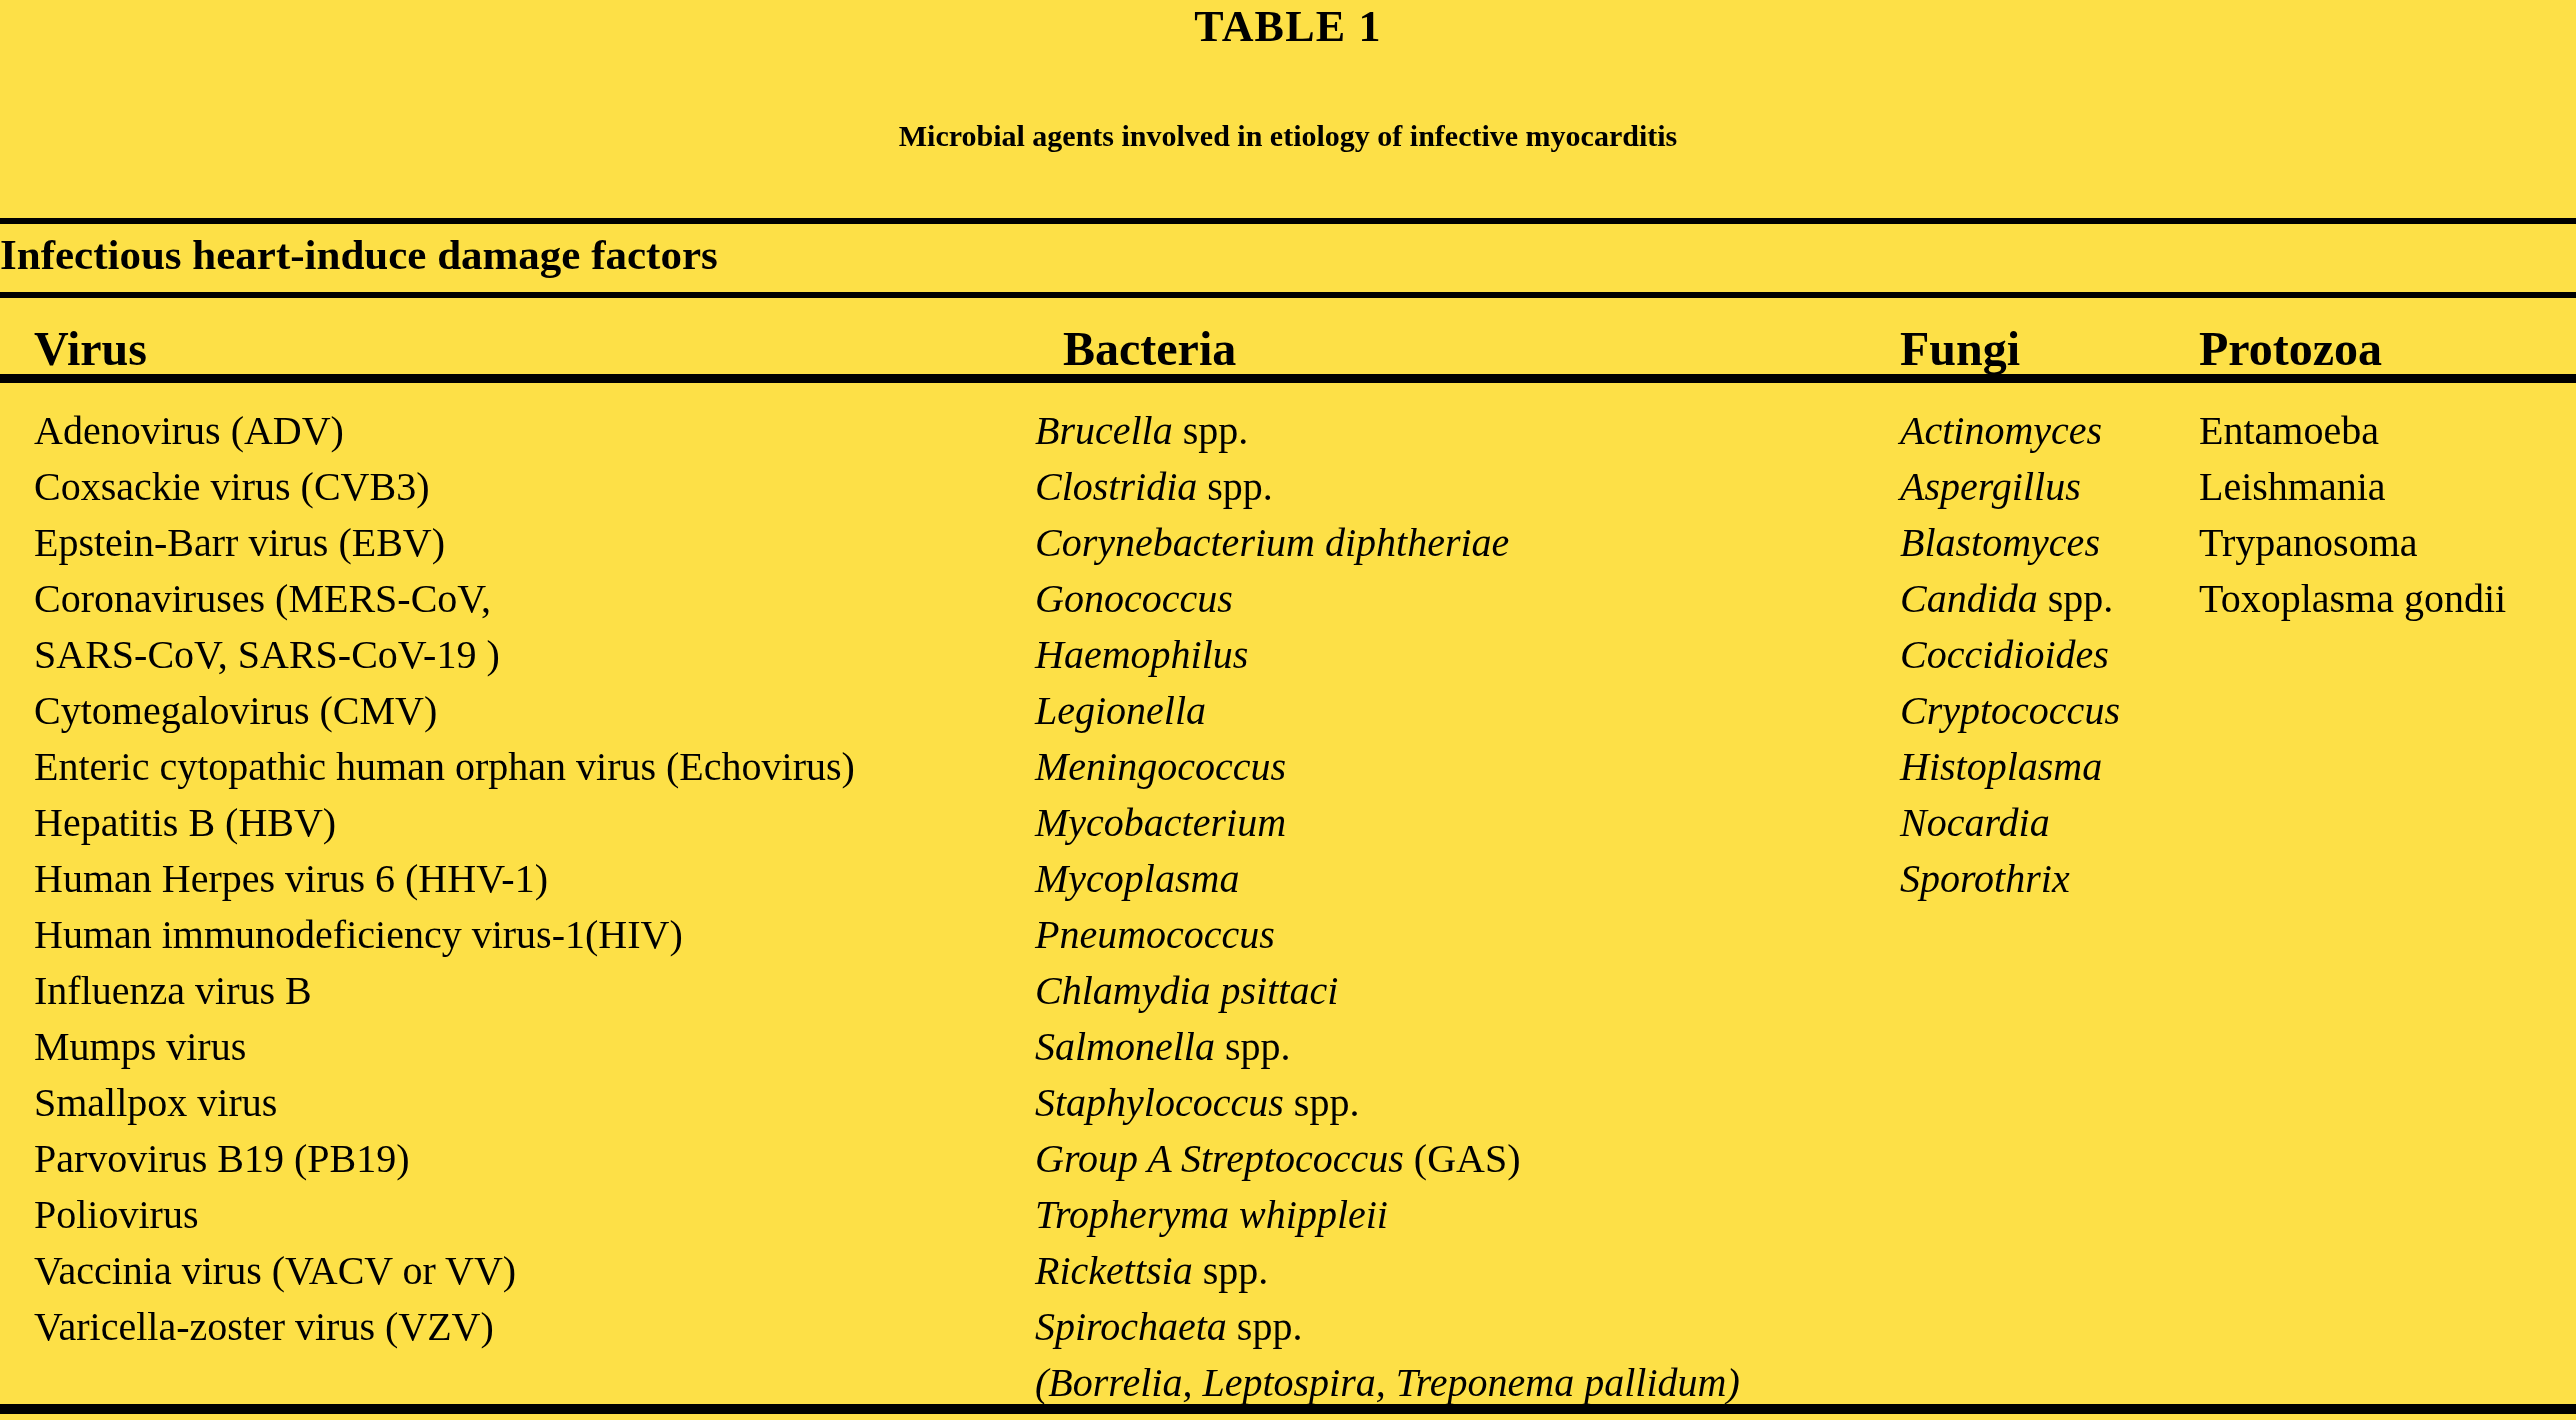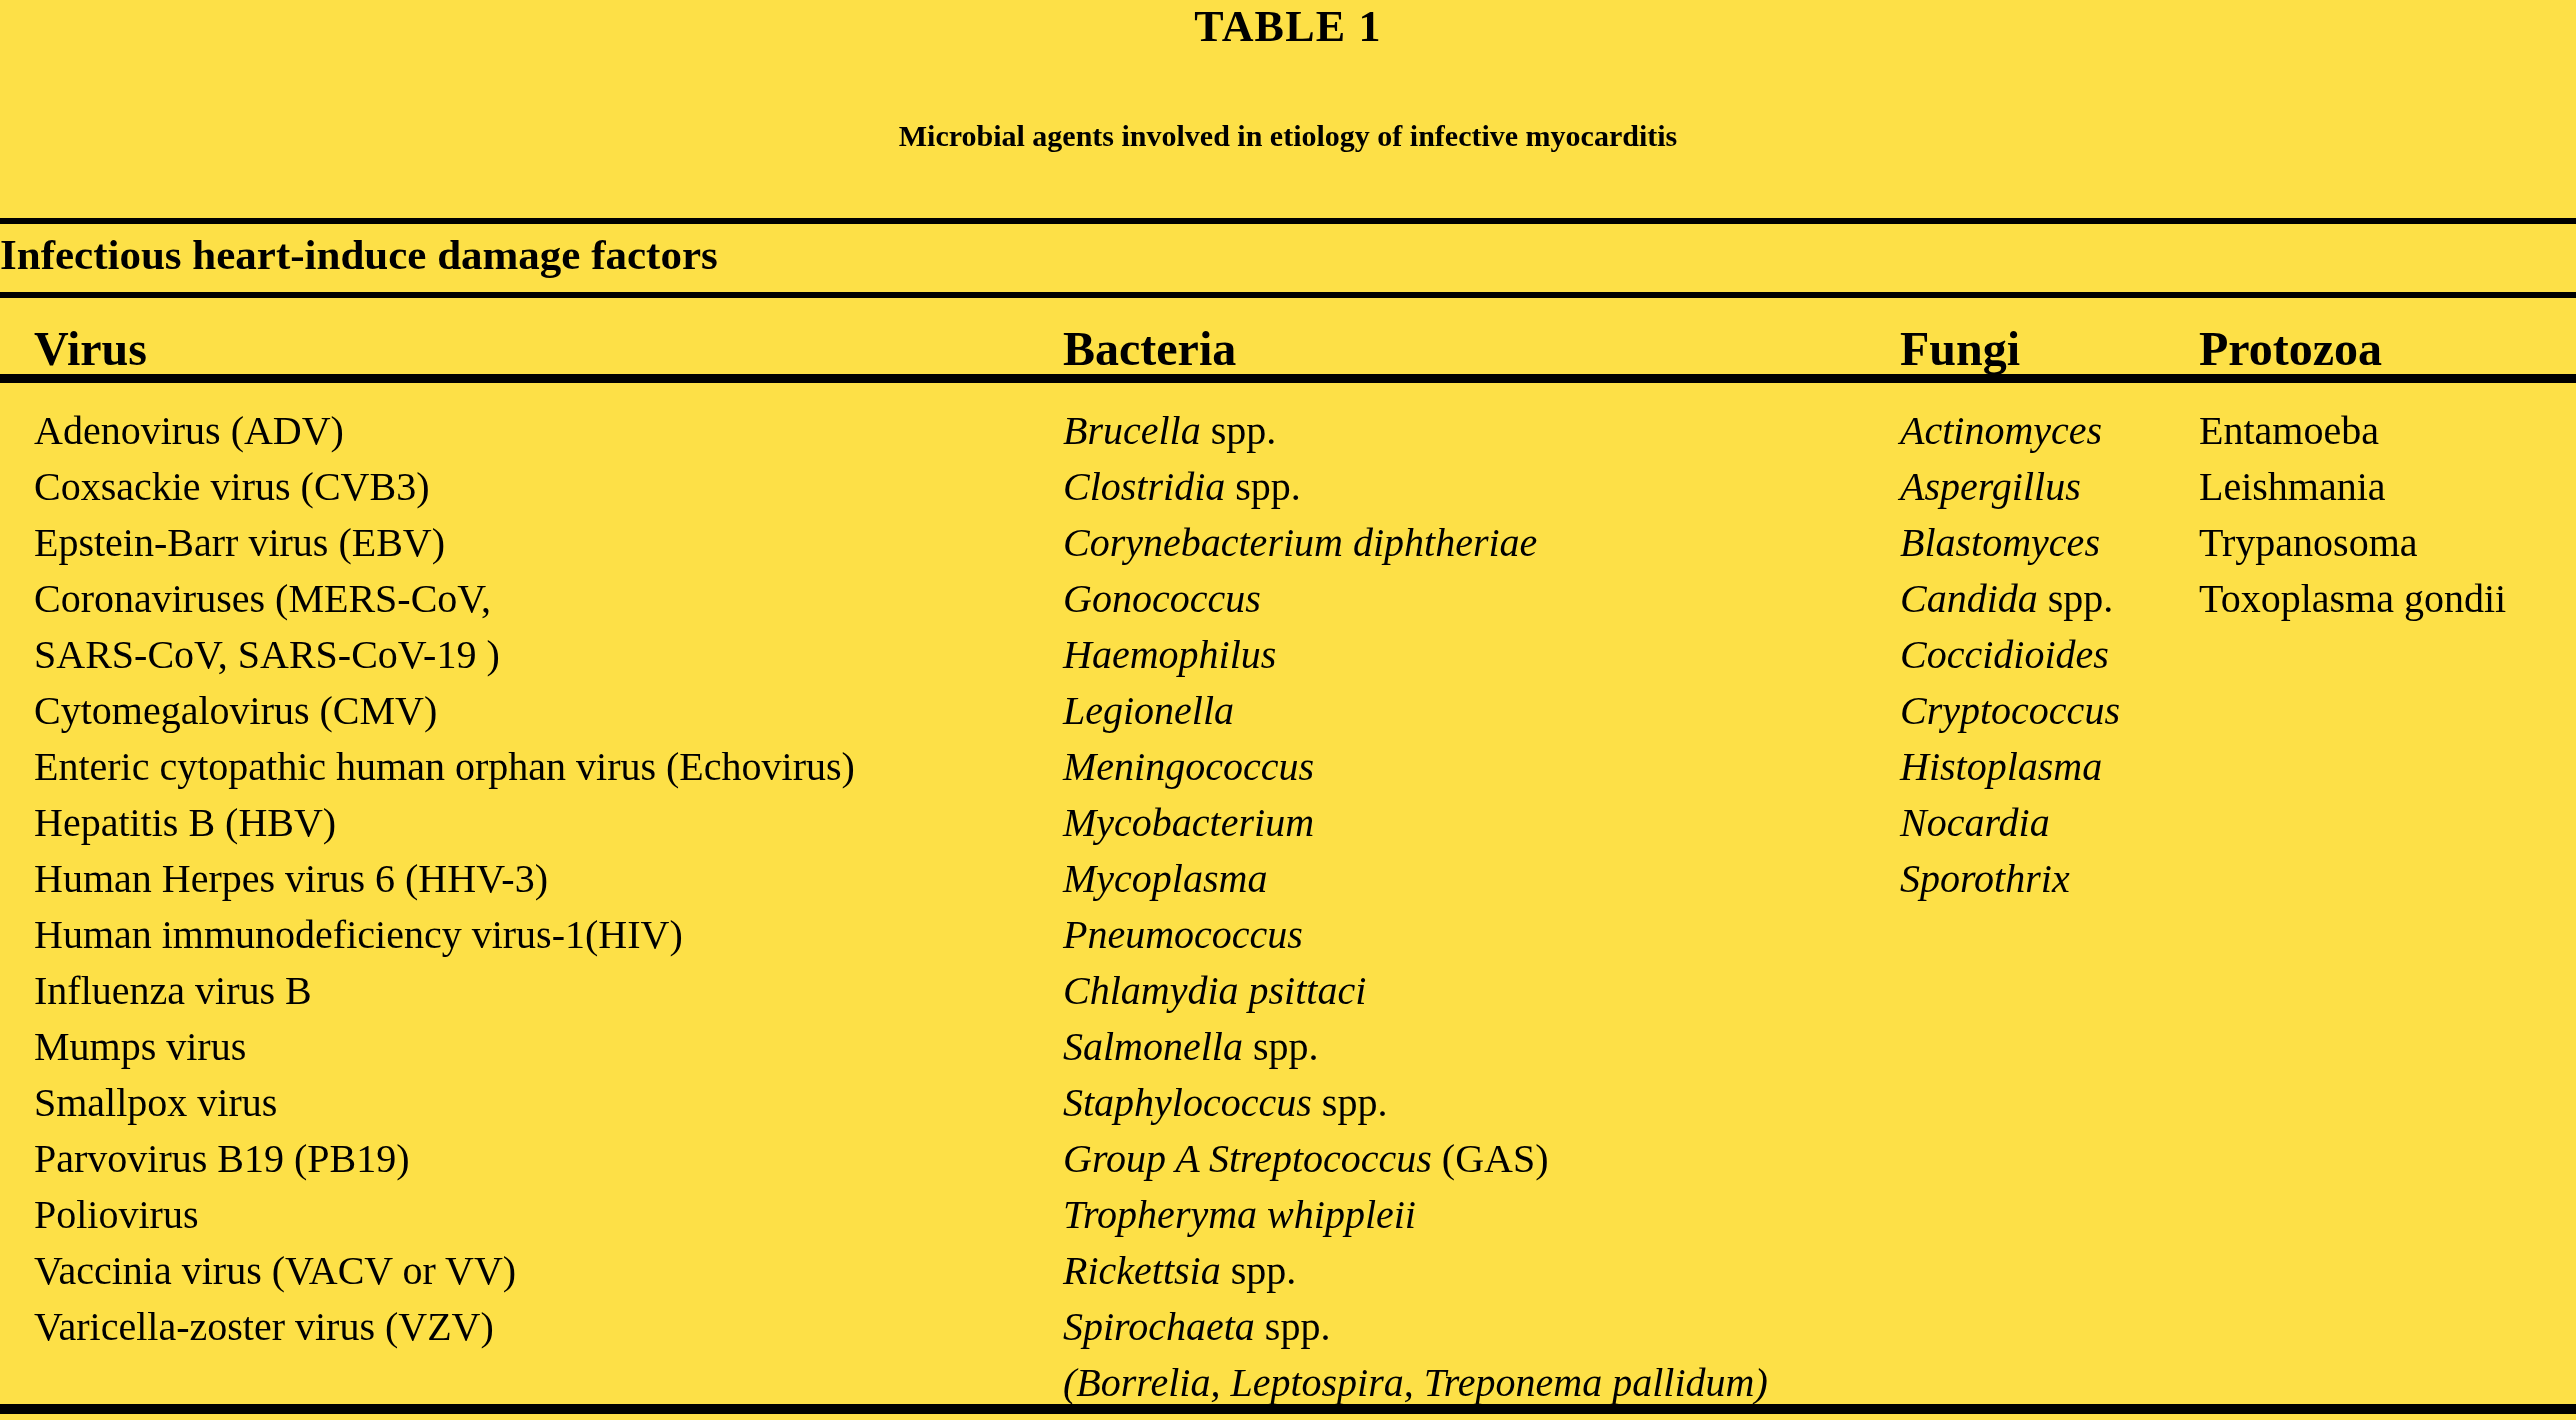--- a/index.html
+++ b/index.html
@@ -54,21 +54,21 @@
   .hdr-2 { left: 1900px; }
   .hdr-3 { left: 2199px; }
   .table-body {
     position: absolute;
     top: 403px; left: 0; width: 100%;
     font-size: 40px;
     line-height: 56px;
   }
   .col { position: absolute; top: 0; }
   .col-0 { left: 34px;   width: 1026px; }
-  .col-1 { left: 1063px; width: 834px; }
+  .col-1 { left: 1035px; width: 834px; }
   .col-2 { left: 1900px; width: 298px;  }
   .col-3 { left: 2199px; width: 377px;  }
   .row { height: 56px; white-space: nowrap; }
   .seg-i { font-style: italic; }
   .seg-r { font-style: normal; }
 </style>
 </head>
 <body>
 
 <div class="page">
@@ -95,21 +95,21 @@
   <div class="table-body">
     <div class="col col-0">
         <div class="row"><span class="seg-r">Adenovirus (ADV)</span></div>
         <div class="row"><span class="seg-r">Coxsackie virus (CVB3)</span></div>
         <div class="row"><span class="seg-r">Epstein-Barr virus (EBV)</span></div>
         <div class="row"><span class="seg-r">Coronaviruses (MERS-CoV,</span></div>
         <div class="row"><span class="seg-r">SARS-CoV, SARS-CoV-19 )</span></div>
         <div class="row"><span class="seg-r">Cytomegalovirus (CMV)</span></div>
         <div class="row"><span class="seg-r">Enteric cytopathic human orphan virus (Echovirus)</span></div>
         <div class="row"><span class="seg-r">Hepatitis B (HBV)</span></div>
-        <div class="row"><span class="seg-r">Human Herpes virus 6 (HHV-3)</span></div>
+        <div class="row"><span class="seg-r">Human Herpes virus 6 (HHV-1)</span></div>
         <div class="row"><span class="seg-r">Human immunodeficiency virus-1(HIV)</span></div>
         <div class="row"><span class="seg-r">Influenza virus B</span></div>
         <div class="row"><span class="seg-r">Mumps virus</span></div>
         <div class="row"><span class="seg-r">Smallpox virus</span></div>
         <div class="row"><span class="seg-r">Parvovirus B19 (PB19)</span></div>
         <div class="row"><span class="seg-r">Poliovirus</span></div>
         <div class="row"><span class="seg-r">Vaccinia virus (VACV or VV)</span></div>
         <div class="row"><span class="seg-r">Varicella-zoster virus (VZV)</span></div>
       </div>
     <div class="col col-1">

